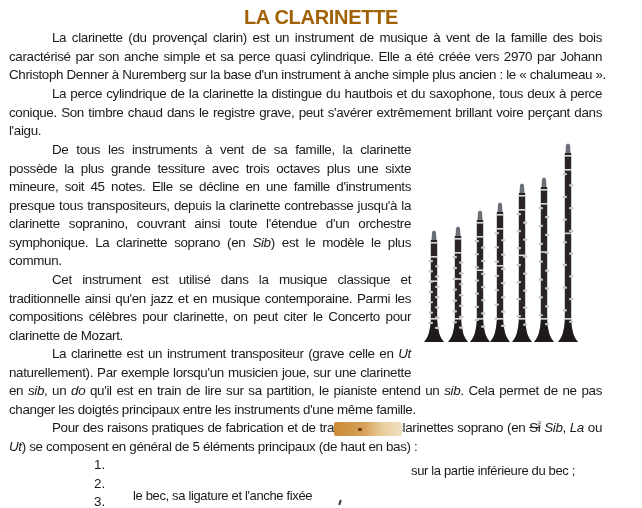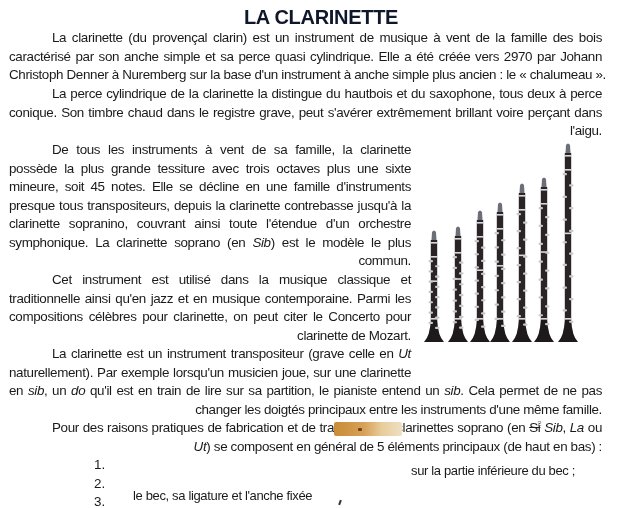--- a/index.html
+++ b/index.html
@@ -1,21 +1,21 @@
 <!DOCTYPE html>
 <html><head>
 <meta charset="utf-8">
 <style>
   html, body { margin: 0; padding: 0; background: #ffffff; }
   body { width: 642px; height: 508px; position: relative; overflow: hidden;
          font-family: "Liberation Sans", sans-serif; color: #1a1a1a; }
   .title { position: absolute; left: 0; width: 642px; top: 6px; text-align: center;
-           font-size: 20px; font-weight: bold; letter-spacing: -0.3px; color: #0f172a; }
+           font-size: 20px; font-weight: bold; letter-spacing: -0.3px; color: #a16207; }
   .line { position: absolute; left: 9px; font-size: 13.4px; line-height: 18px; white-space: nowrap;
-          letter-spacing: -0.35px; text-align: right; }
+          letter-spacing: -0.35px; }
   .full { width: 593px; }
   .narrow { width: 402px; }
   .just { text-align: justify; text-align-last: justify; }
   .ind { padding-left: 43px; box-sizing: border-box; }
   b { font-weight: normal; }
   i { }
   .strike { text-decoration: line-through; position: relative; }
   .caret { position: absolute; left: 8px; top: -5px; font-size: 8px; color: #777; }
   .li-num { position: absolute; left: 94px; font-size: 13.4px; line-height: 18px; }
   .li-txt { position: absolute; left: 133px; font-size: 13px; line-height: 18px; white-space: nowrap; letter-spacing: -0.35px; margin-top: 31px; }

